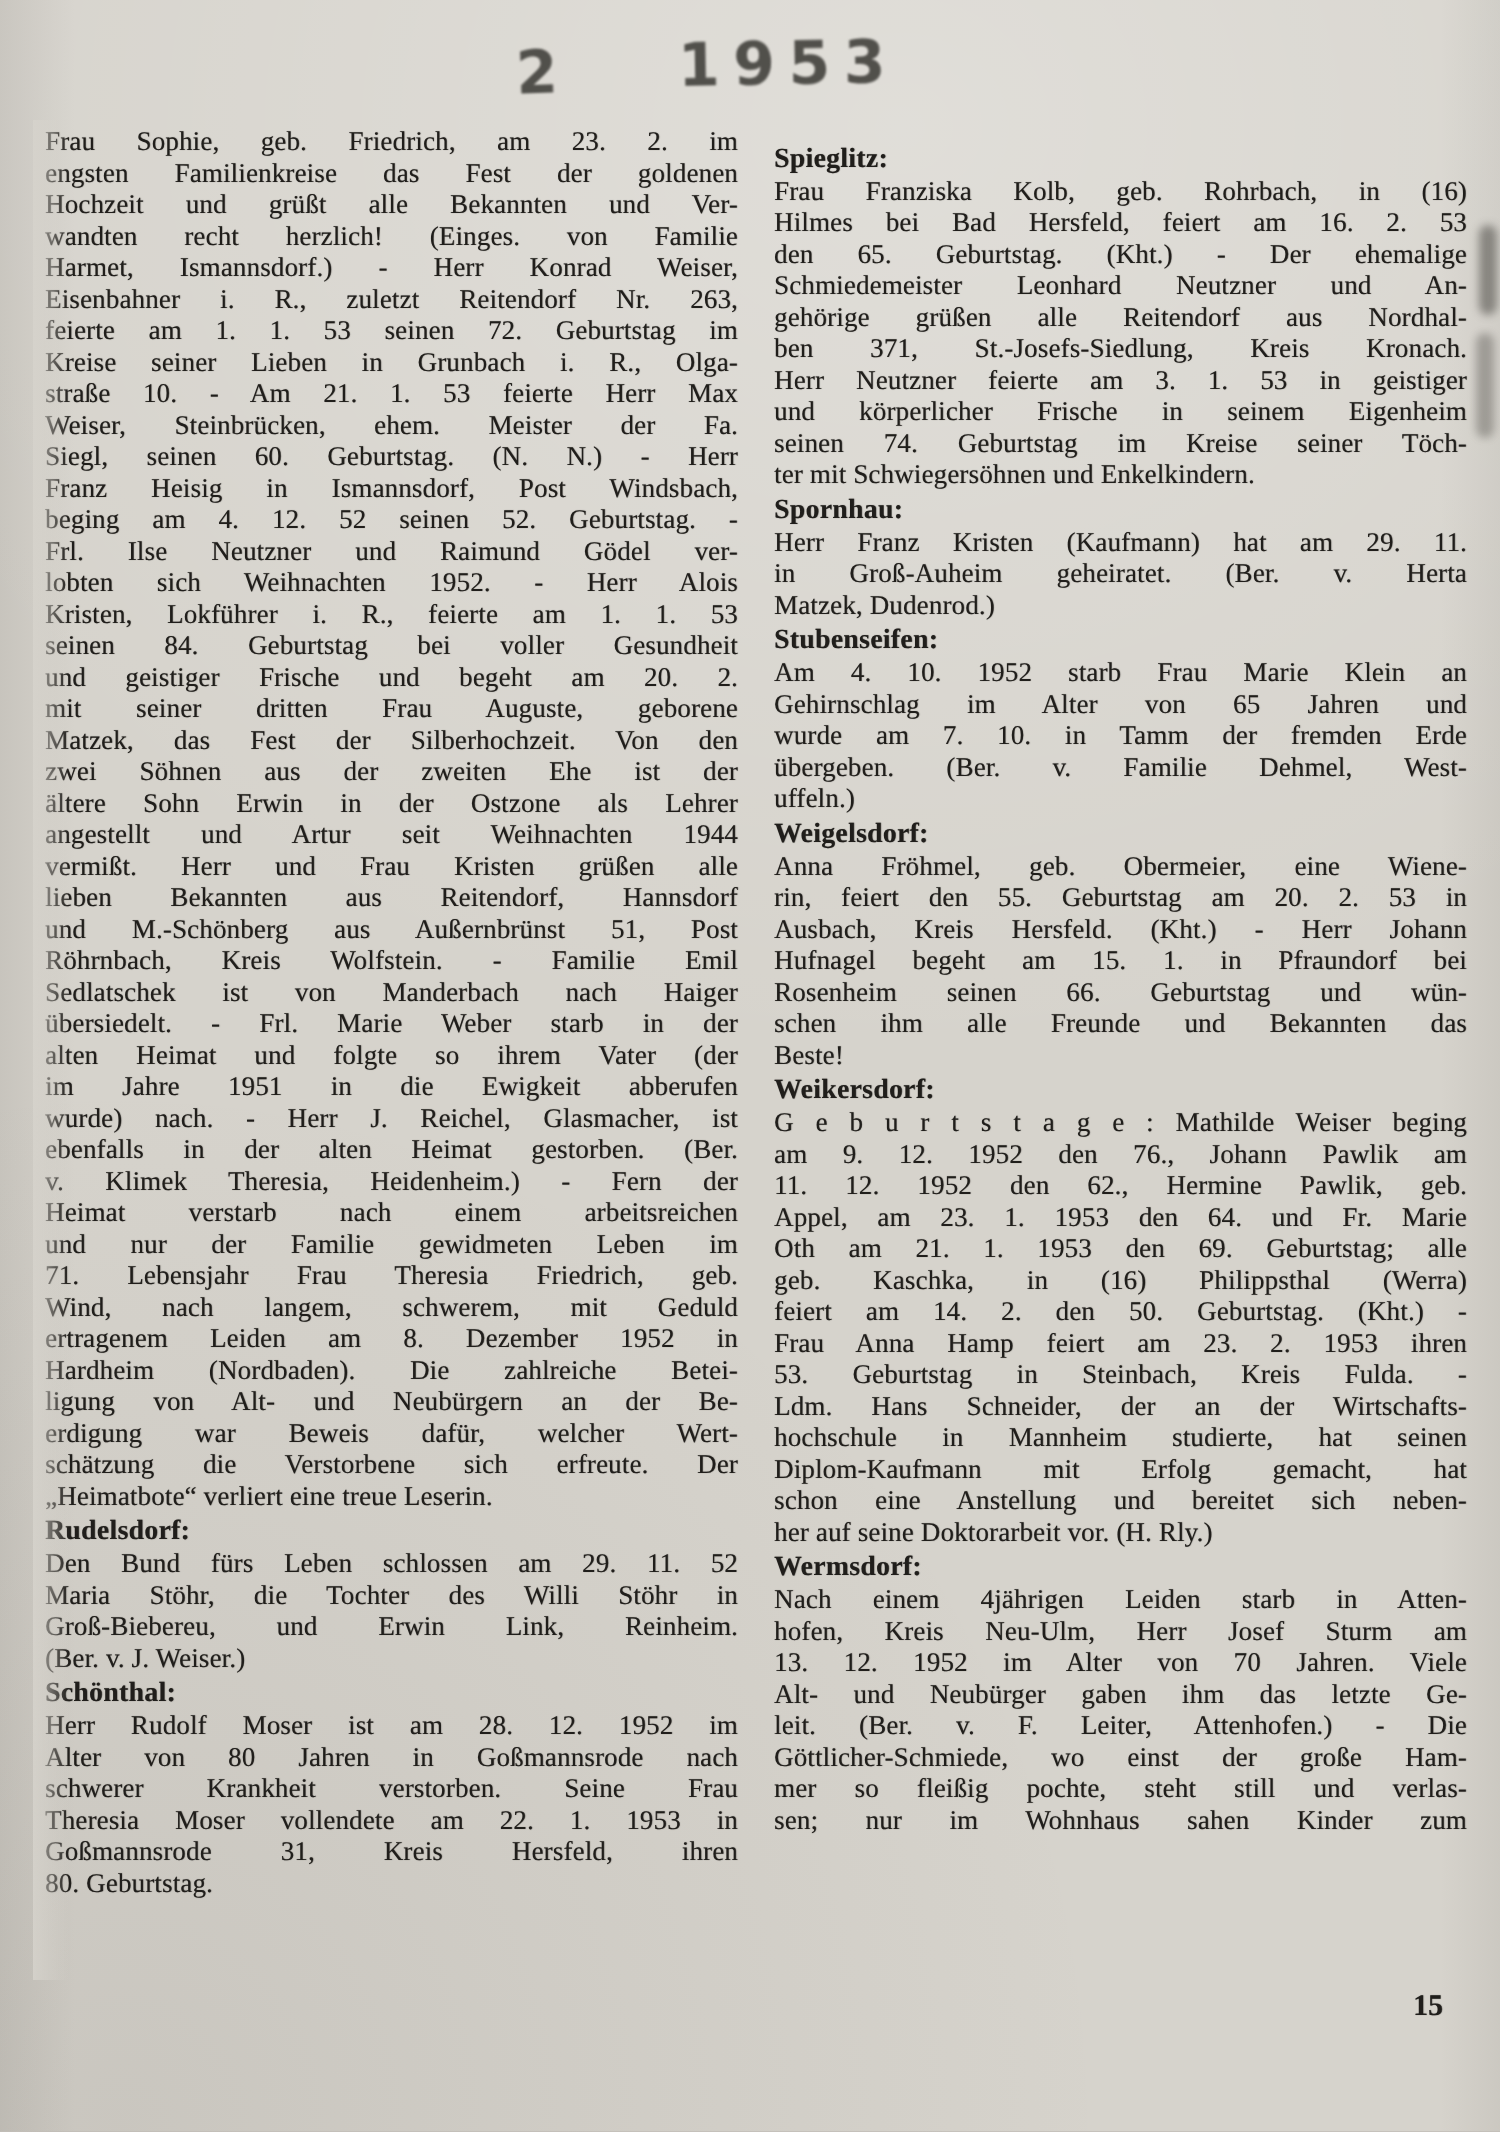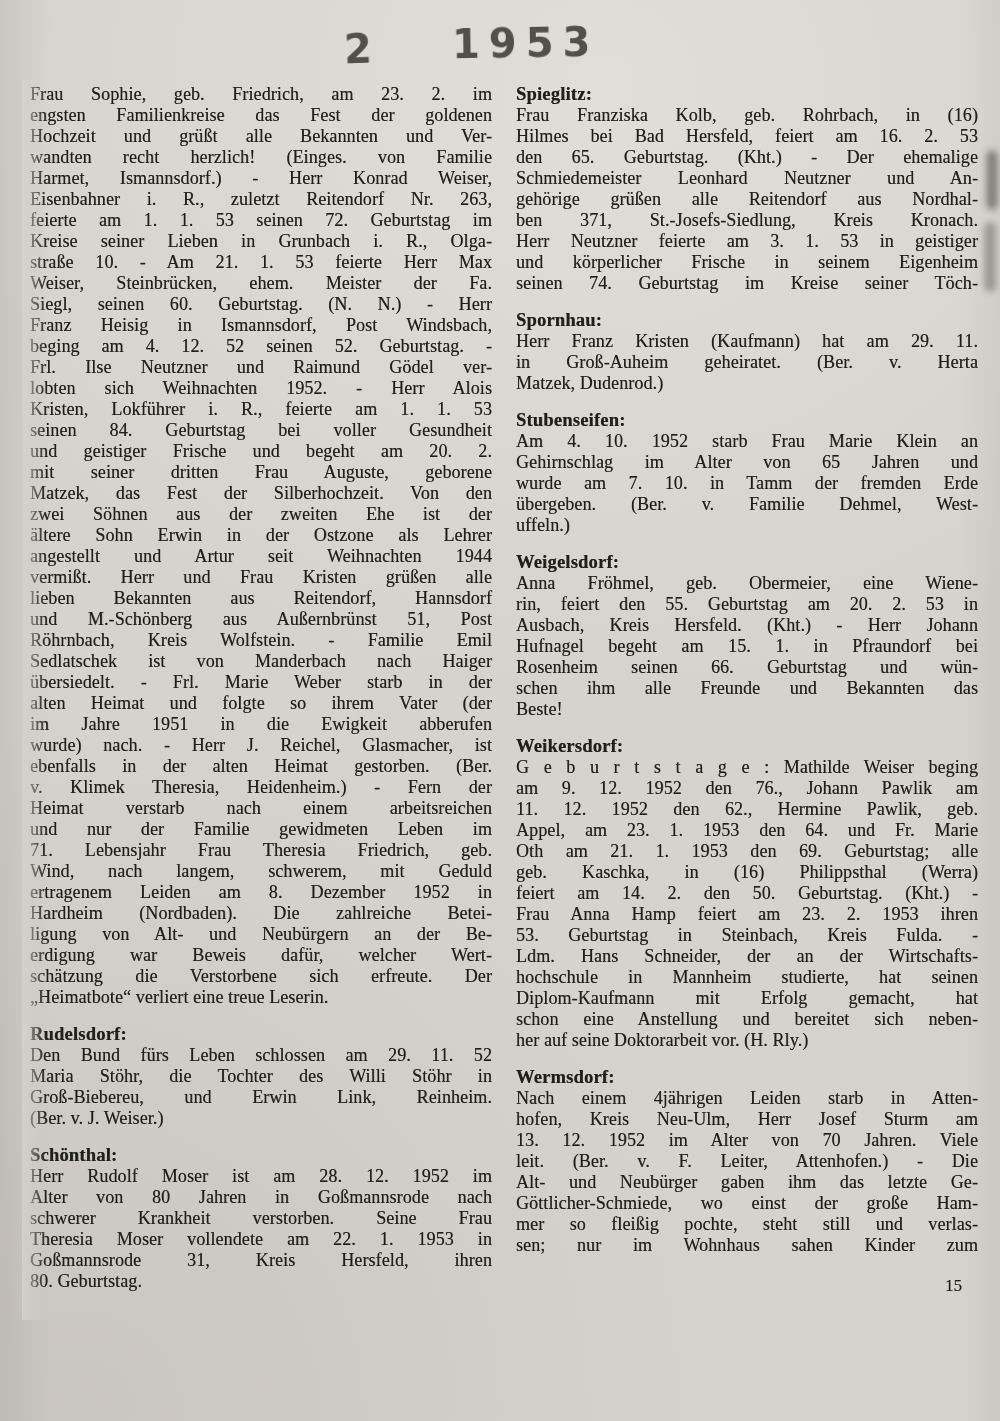--- a/index.html
+++ b/index.html
@@ -21,39 +21,39 @@
   .stamp { position:absolute; top:18px; left:0; width:100%; height:60px;
     font-family:"DejaVu Sans",sans-serif; font-weight:700; color:rgba(62,60,56,0.88); }
   .stamp-issue { position:absolute; left:344px; top:8px; font-size:40px;
     transform:rotate(-2deg); filter:blur(0.6px); }
   .stamp-year  { position:absolute; left:452px; top:2px; font-size:40px; letter-spacing:9px;
     transform:rotate(-1deg); filter:blur(0.6px); }
   
   .columns { position:absolute; top:84px; left:30px; width:948px; display:flex; gap:24px; }
   .column { width:462px; }
   .section-header {
-    font-size:18.5px; line-height:21px; font-weight:bold; margin-top:16px;
+    font-size:18.5px; line-height:21px; font-weight:bold; margin-top:3px;
     letter-spacing:0.2px; text-shadow:0.3px 0.3px 0.6px rgba(25,23,20,0.6);
   }
-  .section:first-child .section-header { margin-top:0; }
+  .section:first-child .section-header { margin-top:12px; }
   .line {
     font-size:18px; line-height:21px; letter-spacing:0.1px;
     text-align:justify; text-align-last:justify;
     text-shadow:0.3px 0.3px 0.6px rgba(25,23,20,0.55);
     white-space:normal;
   }
   .line.last { text-align-last:left; }
   
   .edge-fade { position:absolute; top:80px; left:22px; width:24px; height:1240px; z-index:2;
     background:linear-gradient(90deg, rgba(214,211,204,0.85), rgba(214,211,204,0)); pointer-events:none; }
   .smudge { position:absolute; right:2px; width:12px; background:rgba(45,42,38,0.45);
     filter:blur(3px); border-radius:6px; pointer-events:none; }
   .smudge.s1 { top:150px; height:60px; }
   .smudge.s2 { top:222px; height:70px; right:4px; opacity:0.7; }
-  .page-number { position:absolute; top:1276px; right:38px; font-size:17px; font-weight:normal;
+  .page-number { position:absolute; top:1326px; right:38px; font-size:20px; font-weight:bold;
     text-shadow:0.3px 0.3px 0.6px rgba(25,23,20,0.6); }
 </style>
 </head>
 <body>
 
 <div class="paper">
 
   <div class="stamp">
     <span class="stamp-issue">2</span>
     <span class="stamp-year">1953</span>
@@ -129,20 +129,21 @@
           <div class="section-header">Spieglitz:</div>
           <div class="line">Frau Franziska Kolb, geb. Rohrbach, in (16)</div>
           <div class="line">Hilmes bei Bad Hersfeld, feiert am 16. 2. 53</div>
           <div class="line">den 65. Geburtstag. (Kht.) - Der ehemalige</div>
           <div class="line">Schmiedemeister Leonhard Neutzner und An-</div>
           <div class="line">gehörige grüßen alle Reitendorf aus Nordhal-</div>
           <div class="line">ben 371, St.-Josefs-Siedlung, Kreis Kronach.</div>
           <div class="line">Herr Neutzner feierte am 3. 1. 53 in geistiger</div>
           <div class="line">und körperlicher Frische in seinem Eigenheim</div>
           <div class="line">seinen 74. Geburtstag im Kreise seiner Töch-</div>
+          <div class="line last">ter mit Schwiegersöhnen und Enkelkindern.</div>
         </div>
         <div class="section">
           <div class="section-header">Spornhau:</div>
           <div class="line">Herr Franz Kristen (Kaufmann) hat am 29. 11.</div>
           <div class="line">in Groß-Auheim geheiratet. (Ber. v. Herta</div>
           <div class="line last">Matzek, Dudenrod.)</div>
         </div>
         <div class="section">
           <div class="section-header">Stubenseifen:</div>
           <div class="line">Am 4. 10. 1952 starb Frau Marie Klein an</div>
@@ -176,22 +177,22 @@
           <div class="line">hochschule in Mannheim studierte, hat seinen</div>
           <div class="line">Diplom-Kaufmann mit Erfolg gemacht, hat</div>
           <div class="line">schon eine Anstellung und bereitet sich neben-</div>
           <div class="line last">her auf seine Doktorarbeit vor. (H. Rly.)</div>
         </div>
         <div class="section">
           <div class="section-header">Wermsdorf:</div>
           <div class="line">Nach einem 4jährigen Leiden starb in Atten-</div>
           <div class="line">hofen, Kreis Neu-Ulm, Herr Josef Sturm am</div>
           <div class="line">13. 12. 1952 im Alter von 70 Jahren.  Viele</div>
+          <div class="line">Alt- und Neubürger gaben ihm das letzte Ge-</div>
           <div class="line">leit. (Ber. v. F. Leiter, Attenhofen.) - Die</div>
-          <div class="line">Alt- und Neubürger gaben ihm das letzte Ge-</div>
           <div class="line">Göttlicher-Schmiede, wo einst der große Ham-</div>
           <div class="line">mer so fleißig pochte, steht still und verlas-</div>
           <div class="line">sen; nur im Wohnhaus sahen Kinder zum</div>
         </div>
       </div>
   </div>
 
   <div class="edge-fade"></div>
   <div class="smudge s1"></div>
   <div class="smudge s2"></div>

